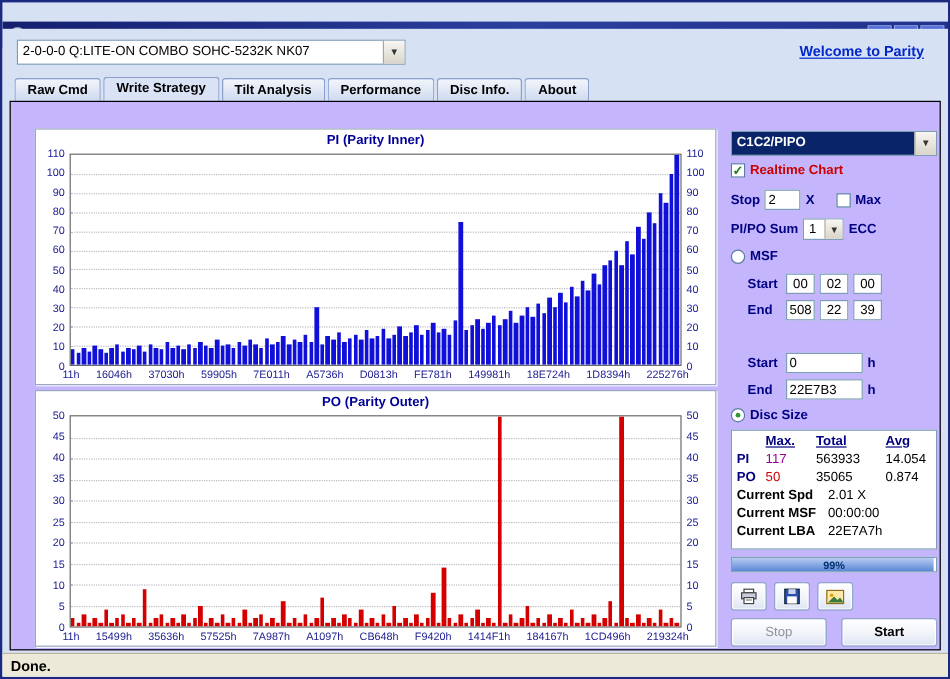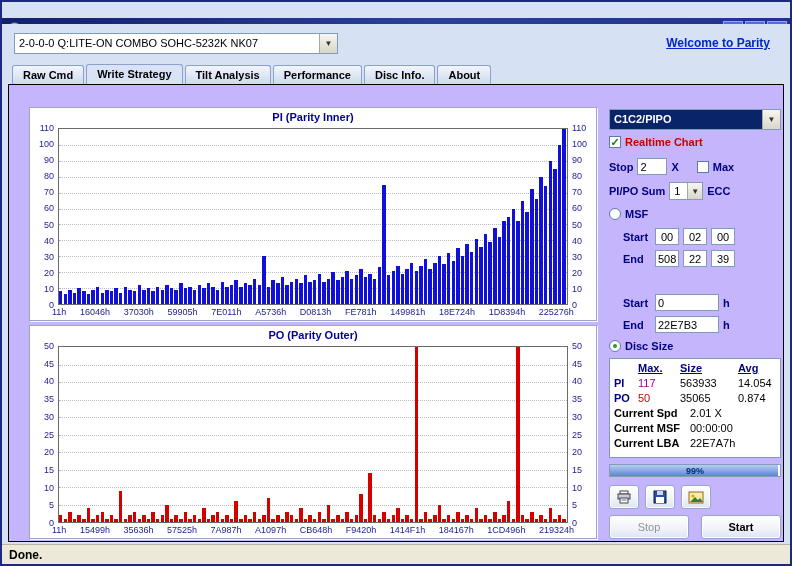--- a/index.html
+++ b/index.html
@@ -524,21 +524,21 @@
 
         <div class="row" style="top:231px;">
           <span class="radio selected"></span>
           <span class="lbl">Disc Size</span>
         </div>
 
         <div class="stats-box">
           <div class="stats-grid" id="stats-grid">
               <span></span>
               <span class="stats-header">Max.</span>
-              <span class="stats-header">Size</span>
+              <span class="stats-header">Total</span>
               <span class="stats-header">Avg</span>
               <span class="stats-rowlabel">PI</span>
               <span class="stats-value" style="color: rgb(153, 0, 153);">117</span>
               <span class="stats-value">563933</span>
               <span class="stats-value">14.054</span>
               <span class="stats-rowlabel">PO</span>
               <span class="stats-value" style="color: rgb(204, 0, 0);">50</span>
               <span class="stats-value">35065</span>
               <span class="stats-value">0.874</span>
             </div>

